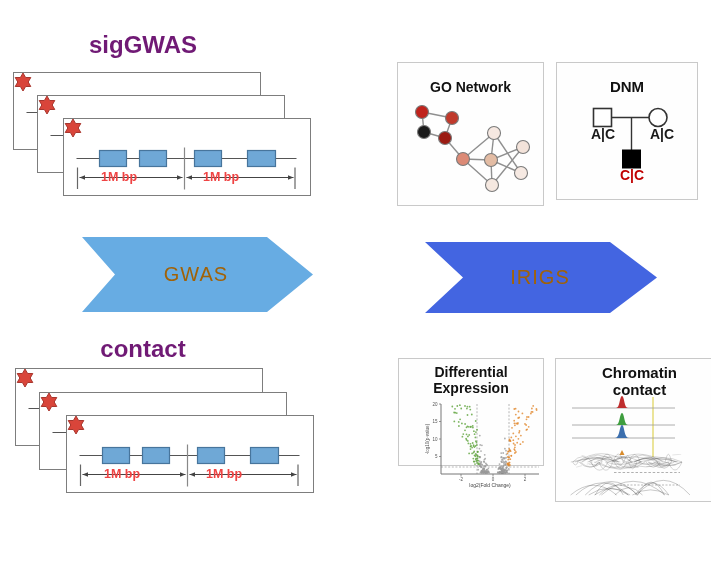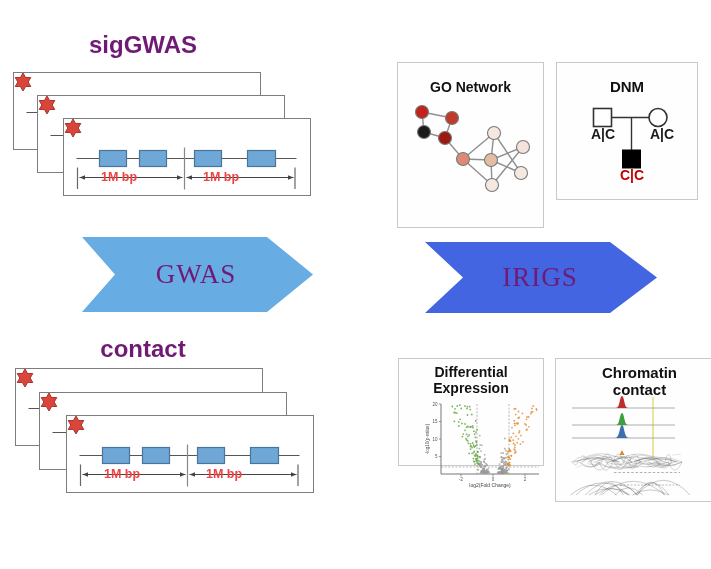--- a/index.html
+++ b/index.html
@@ -5,21 +5,21 @@
   html,body{margin:0;padding:0;background:#fff;}
   .stage{position:relative;width:711px;height:569px;background:#ffffff;overflow:hidden;
          font-family:"Liberation Sans",sans-serif;color:#1a1a1a;}
   .group-title{position:absolute;width:170px;text-align:center;font-size:24px;font-weight:bold;color:#701a75;}
   .panel{position:absolute;width:248px;height:78px;background:#fff;border:1.5px solid #7d7d7d;box-sizing:border-box;}
   .panel svg{position:absolute;left:0;top:0;}
   .star{position:absolute;left:110px;top:5px;}
   .scale-text{position:absolute;width:58px;text-align:center;font-size:12.5px;font-weight:bold;color:#ef4444;top:51px;}
   .flow-arrow{position:absolute;}
   .flow-label{position:absolute;top:0;height:100%;display:flex;align-items:center;justify-content:center;
-              color:#701a75;font-size:27px;letter-spacing:1px;font-family:Liberation Serif, serif;}
+              color:#a16207;font-size:20px;letter-spacing:1px;}
   .out-panel{position:absolute;background:#fefefe;border:1px solid #c9c9c9;box-sizing:border-box;}
   .out-title{position:absolute;left:0;width:100%;text-align:center;font-weight:bold;color:#111;}
   .geno{position:absolute;width:36px;text-align:center;font-size:14px;font-weight:bold;}
 </style>
 </head>
 <body>
 
 <div class="stage">
 
   <div class="group-title" style="left:58px;top:31px;">sigGWAS</div>
@@ -113,21 +113,21 @@
     <div class="flow-label" style="left:33px;width:162px;">GWAS</div>
   </div>
 
   <div class="flow-arrow" style="left:425px;top:242px;width:232px;height:71px;">
     <svg width="232" height="71">
       <polygon points="0,0 185,0 232,35.5 185,71 0,71 38,35.5" fill="#4365E1"></polygon>
     </svg>
     <div class="flow-label" style="left:38px;width:154px;">IRIGS</div>
   </div>
 
-  <div class="out-panel" style="left:397px;top:62px;width:147px;height:166px;">
+  <div class="out-panel" style="left:397px;top:62px;width:147px;height:144px;">
     <div class="out-title" style="top:16px;font-size:14px;">GO Network</div>
     <svg id="go-svg" width="145" height="136">
         <line x1="24" y1="49" x2="54" y2="55" stroke="#8f8f8f" stroke-width="1.4"></line>
         <line x1="24" y1="49" x2="26" y2="69" stroke="#8f8f8f" stroke-width="1.4"></line>
         <line x1="26" y1="69" x2="47" y2="75" stroke="#8f8f8f" stroke-width="1.4"></line>
         <line x1="54" y1="55" x2="47" y2="75" stroke="#8f8f8f" stroke-width="1.4"></line>
         <line x1="47" y1="75" x2="65" y2="96" stroke="#8f8f8f" stroke-width="1.4"></line>
         <line x1="65" y1="96" x2="96" y2="70" stroke="#8f8f8f" stroke-width="1.4"></line>
         <line x1="65" y1="96" x2="93" y2="97" stroke="#8f8f8f" stroke-width="1.4"></line>
         <line x1="65" y1="96" x2="94" y2="122" stroke="#8f8f8f" stroke-width="1.4"></line>

